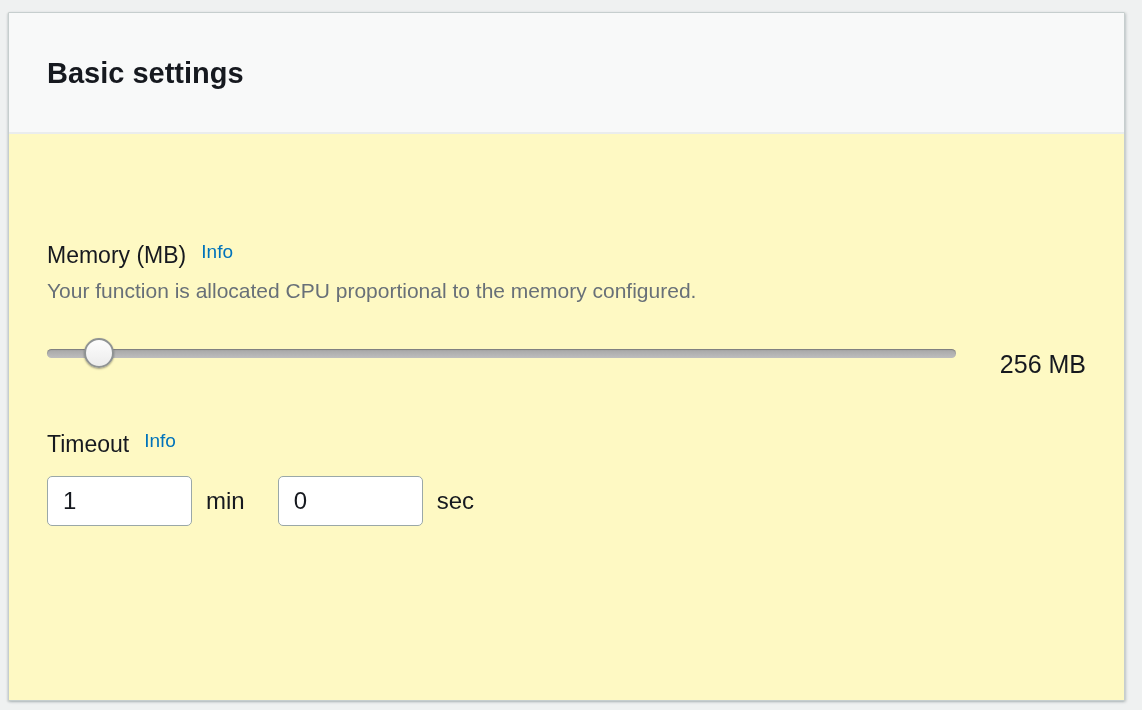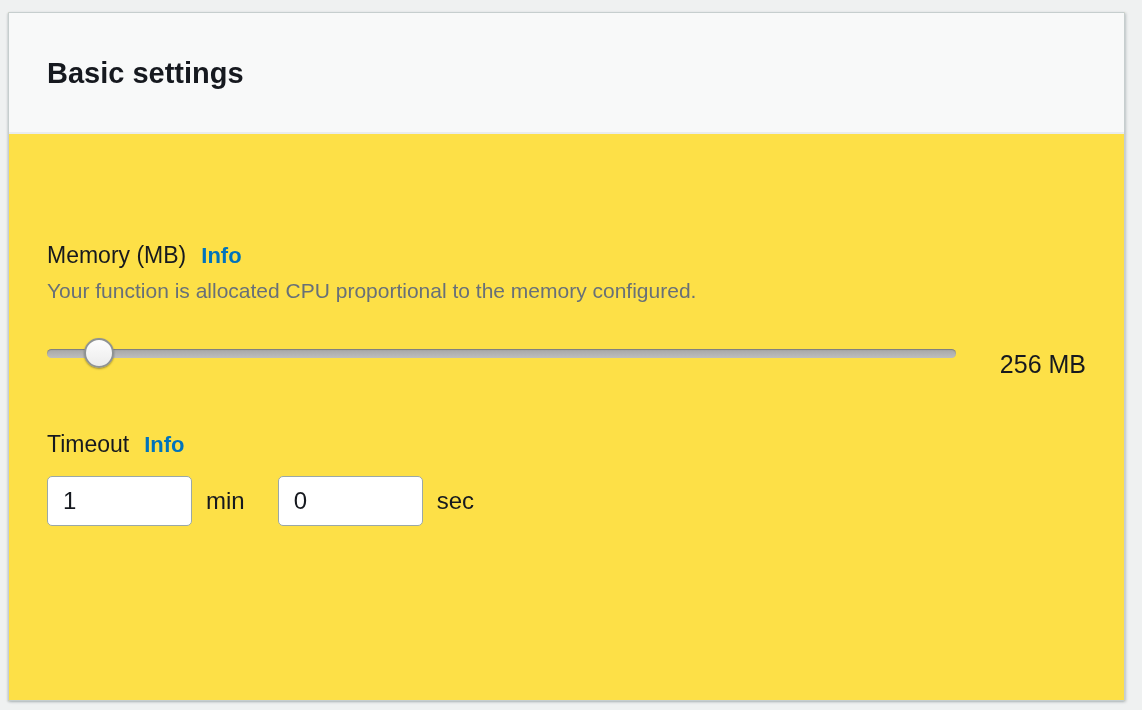--- a/index.html
+++ b/index.html
@@ -8,21 +8,21 @@
     position:relative;
     width:1142px; height:710px;
     background:#eff1f1;
     font-family:"Liberation Sans", sans-serif;
     color:#16191f;
     overflow:hidden;
   }
   .card {
     position:absolute; left:8px; top:12px;
     width:1117px; height:689px;
-    background:#fde047;
+    background:#fef9c3;
     border:1px solid #c6cece;
     box-shadow:1px 1px 3px rgba(0,28,36,0.22), -1px 1px 2px rgba(0,28,36,0.10);
     border-radius:1px;
   }
   .card-header {
     background:#f8f9f9;
     border-bottom:2px solid #eaeded;
     padding:42px 38px;
     height:121px;
   }
@@ -32,24 +32,24 @@
     color:#16191f;
     line-height:36px;
   }
   .card-body { padding:57px 38px 0 38px; }
 
   .field-label {
     font-size:23px;
     color:#16191f;
     line-height:28px;
   }
-  .label-row { display:flex; align-items:flex-end; }
+  .label-row { display:flex; align-items:flex-start; }
   .info-link {
-    font-size:22px;
-    font-weight:bold;
+    font-size:19px;
+    font-weight:normal;
     color:#0073bb;
     margin-left:15px;
     text-decoration:none;
     cursor:pointer;
   }
   .helper-text {
     font-size:21px;
     color:#687078;
     margin-top:9px;
     line-height:26px;

